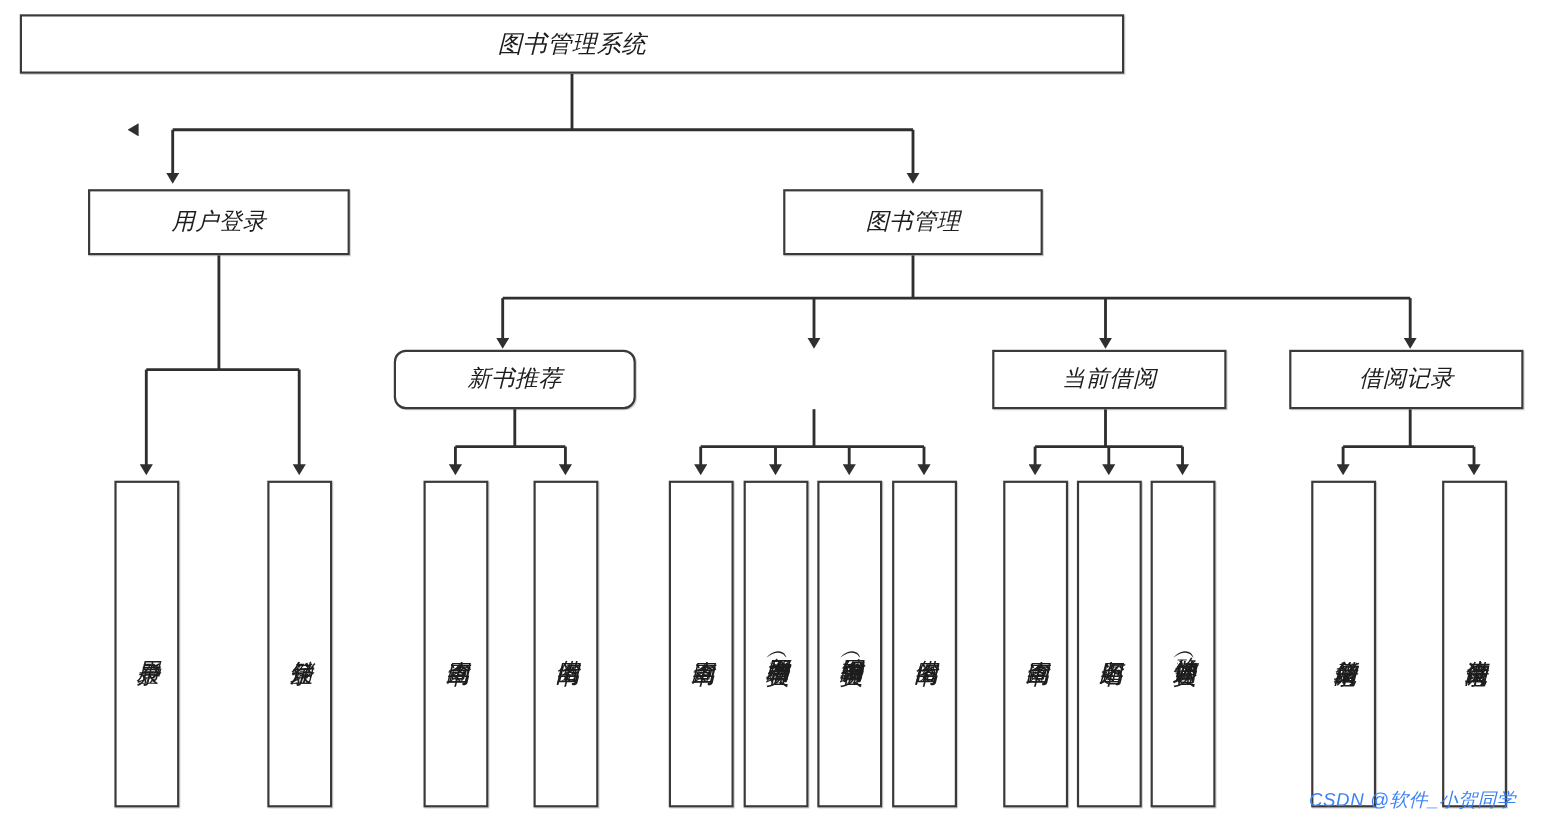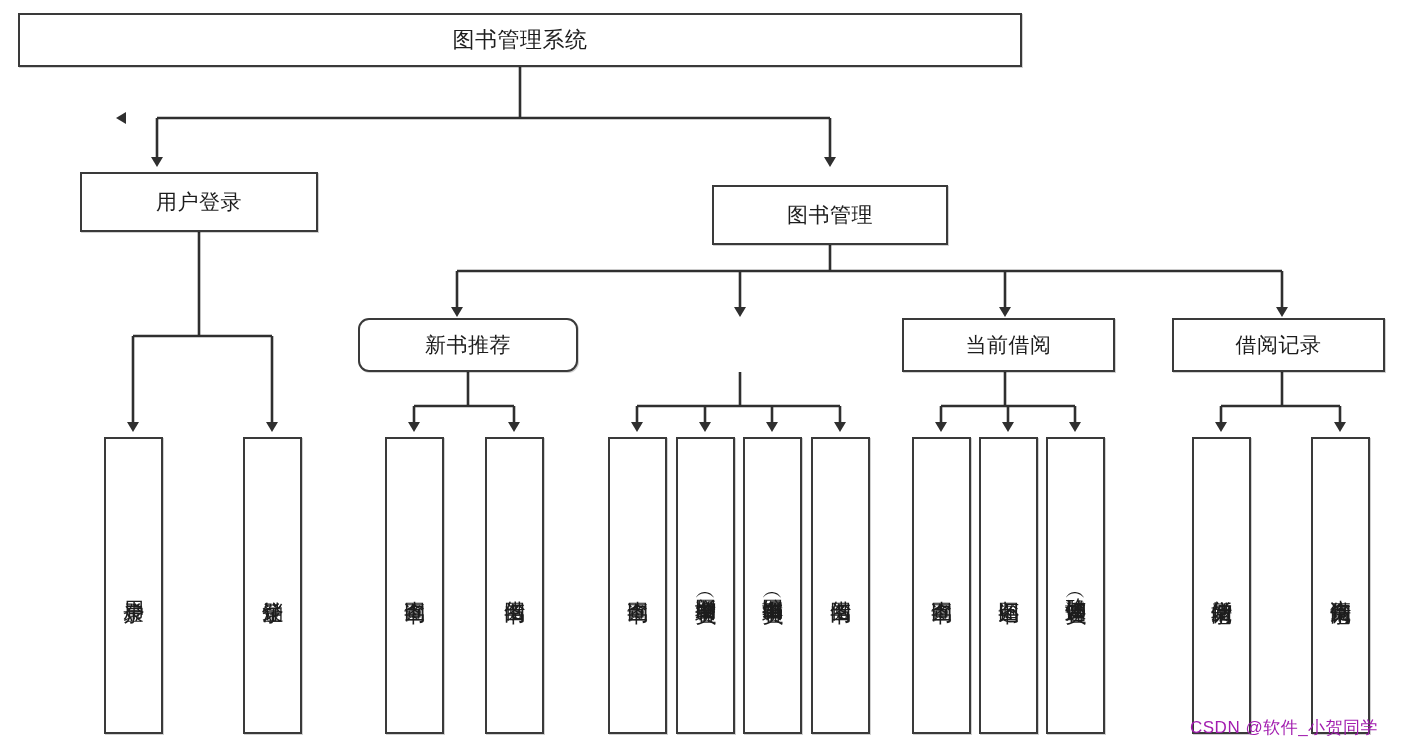--- a/index.html
+++ b/index.html
@@ -9,20 +9,21 @@
   }
   body {
     font-family: "Liberation Sans", "DejaVu Sans", sans-serif;
   }
   #canvas {
     position: relative;
     width: 1405px;
     height: 747px;
     background: #ffffff;
     overflow: hidden;
+    font-style: italic;
   }
   svg.wires {
     position: absolute;
     left: 0;
     top: 0;
     width: 1405px;
     height: 747px;
     pointer-events: none;
   }
   .node {
@@ -54,21 +55,21 @@
     text-orientation: upright;
     font-size: 21px;
     line-height: 1.35;
     letter-spacing: 1px;
     white-space: nowrap;
     text-align: center;
   }
   .watermark {
     position: absolute;
     font-size: 17px;
-    color: #a21caf;
+    color: #3b82f6;
     white-space: nowrap;
     letter-spacing: 0.5px;
   }
 </style>
 </head>
 <body>
 
 <div id="canvas">
 
   <svg class="wires" viewBox="0 0 1405 747" xmlns="http://www.w3.org/2000/svg">
@@ -124,21 +125,21 @@
     </g>
   </svg>
 
   <div class="node root" style="left:18px; top:13px; width:1004px; height:54px;">
     <span class="label-h">图书管理系统</span>
   </div>
 
   <div class="node" style="left:80px; top:172px; width:238px; height:60px;">
     <span class="label-h">用户登录</span>
   </div>
-  <div class="node" style="left:712px; top:172px; width:236px; height:60px;margin-top:13px;">
+  <div class="node" style="left:712px; top:172px; width:236px; height:60px;">
     <span class="label-h">图书管理</span>
   </div>
 
   <div class="node" style="left:358px; top:318px; width:220px; height:54px;border-radius:11px;">
     <span class="label-h">新书推荐</span>
   </div>
   <div class="node" style="left:902px; top:318px; width:213px; height:54px;">
     <span class="label-h">当前借阅</span>
   </div>
   <div class="node" style="left:1172px; top:318px; width:213px; height:54px;">

